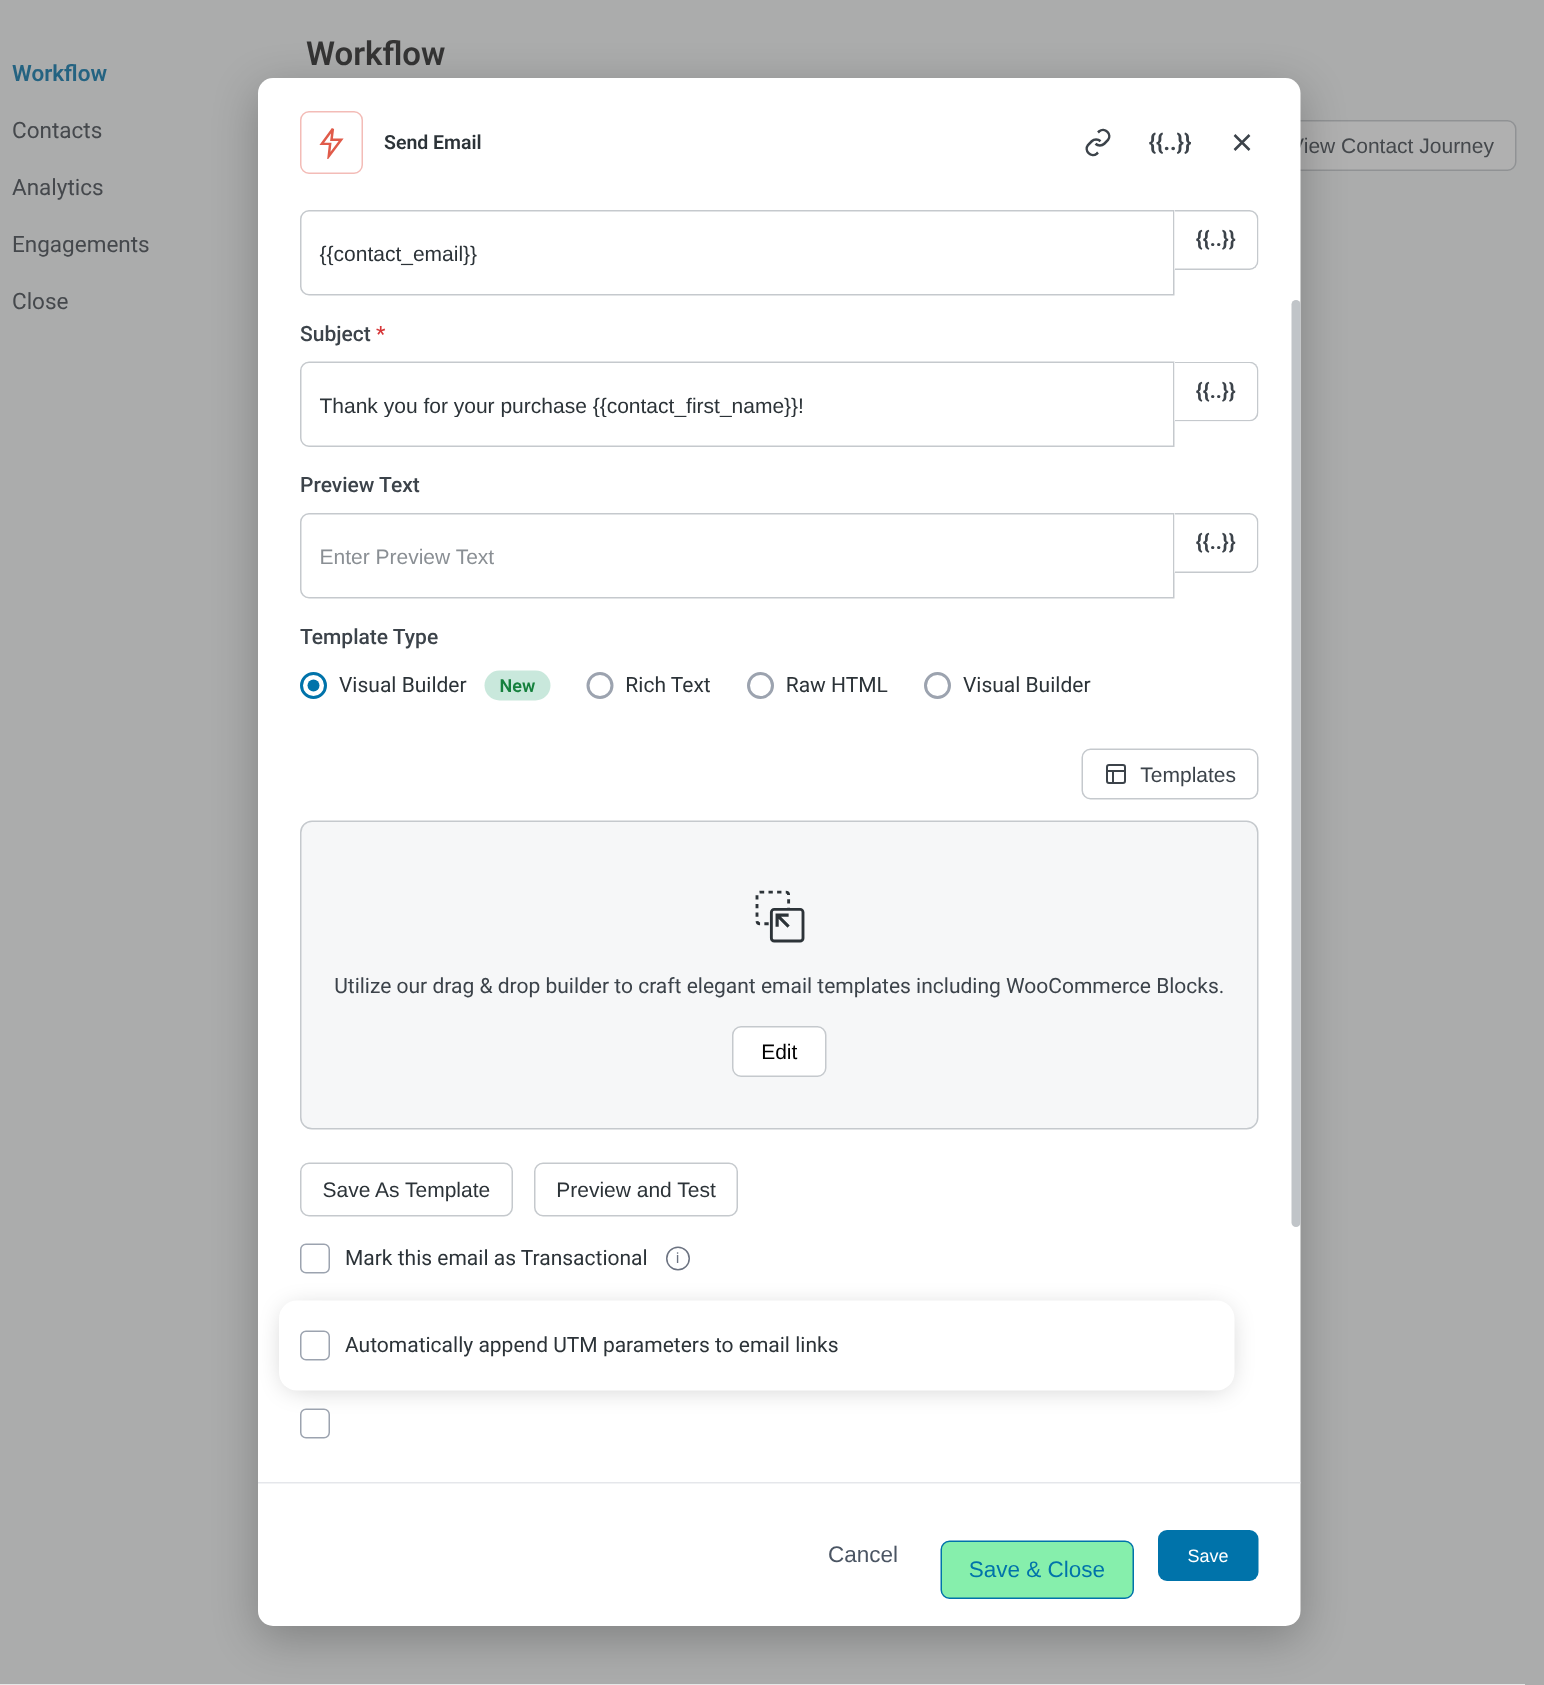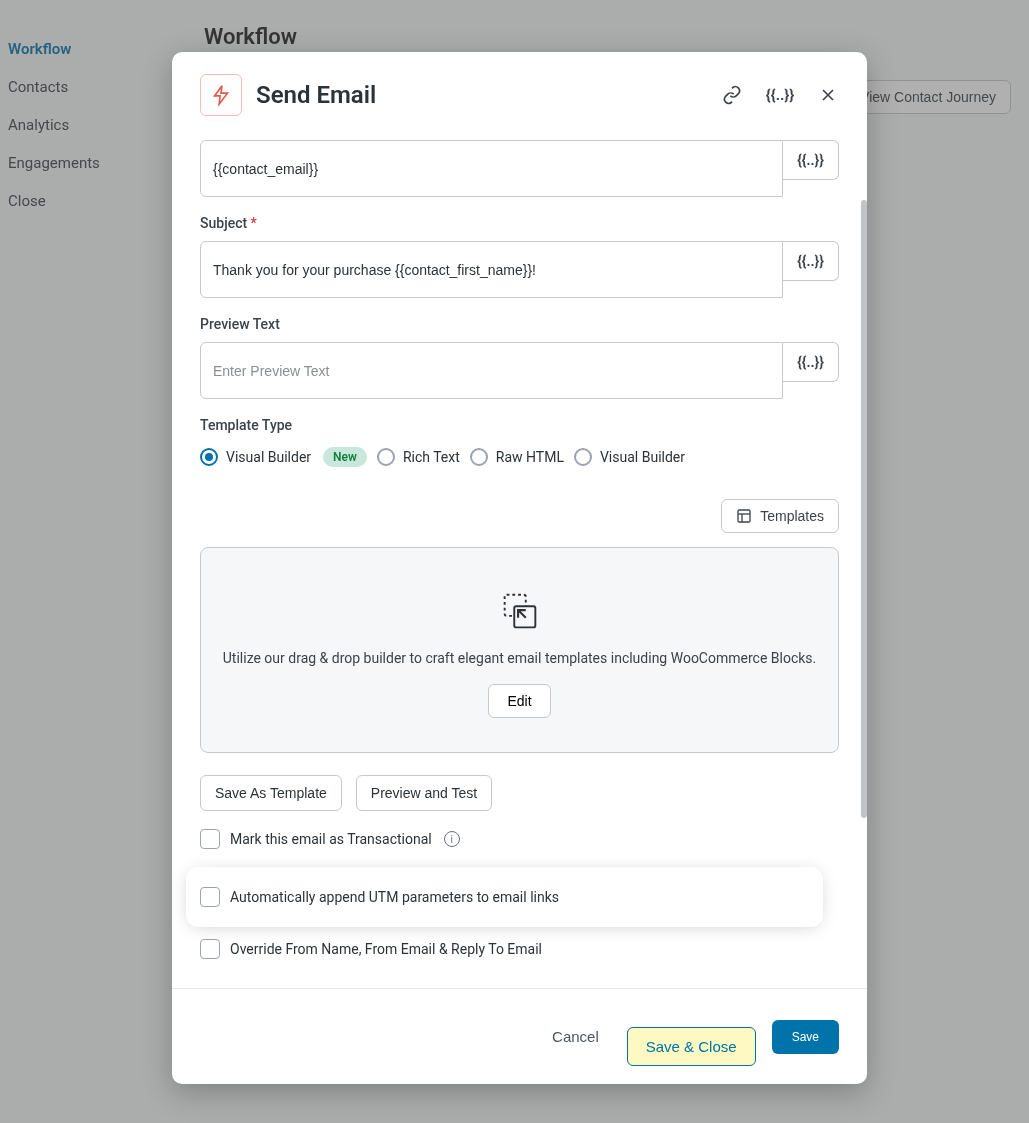--- a/index.html
+++ b/index.html
@@ -14,37 +14,37 @@
 .page-title { font-size: 22px; font-weight: 600; margin-bottom: 20px; color: #1e1e1e; }
 .journey-btn { position: absolute; top: 80px; right: 18px; background: #fff; border: 1px solid #c5c9cd; border-radius: 6px; padding: 8px 14px; font-size: 14px; color: #3c434a; }
 
 .overlay { position: absolute; inset: 0; background: rgba(80,80,80,0.45); }
 
 .modal { position: absolute; left: 172px; top: 52px; width: 695px; height: 1032px; background: #fff; border-radius: 10px; box-shadow: 0 8px 30px rgba(0,0,0,0.25); display: flex; flex-direction: column; }
 
 .modal-header { display: flex; align-items: center; padding: 22px 28px 12px 28px; gap: 14px; }
 .bolt-icon-wrap { width: 42px; height: 42px; border: 1px solid #f3bcb7; border-radius: 6px; display: flex; align-items: center; justify-content: center; background: #fff; }
 .bolt-icon-wrap svg { width: 22px; height: 22px; stroke: #e05b4a; fill: none; stroke-width: 1.8; }
-.modal-title { font-size: 24px; font-weight: 600; color: #2c3338; }
+.modal-title { font-size: 13px; font-weight: 600; color: #2c3338; }
 .header-actions { margin-left: auto; display: flex; align-items: center; gap: 26px; }
 .header-icon { width: 22px; height: 22px; display: flex; align-items: center; justify-content: center; cursor: pointer; color: #3c434a; }
 .header-icon svg { width: 20px; height: 20px; }
 .merge-tag-text { font-weight: 700; font-size: 15px; }
 
 .modal-body { padding: 12px 28px 20px 28px; flex: 1; overflow-y: auto; }
 
 .field-label { font-size: 14px; color: #3c434a; margin: 18px 0 10px 0; font-weight: 500; }
 .required { color: #d63638; }
 
 .input-row { display: flex; gap: 0; }
 .text-input { flex: 1; height: 57px; border: 1px solid #c5c9cd; border-radius: 6px 0 0 6px; padding: 0 12px; font-size: 14px; color: #2c3338; background: #fff; }
 .text-input::placeholder { color: #8a8f94; }
 .merge-btn { width: 56px; height: 40px; border: 1px solid #c5c9cd; border-left: none; border-radius: 0 6px 6px 0; background: #fff; display: flex; align-items: center; justify-content: center; font-weight: 700; font-size: 14px; color: #3c434a; cursor: pointer; }
 
-.radio-row { display: flex; gap: 10px; align-items: center; margin-top: 14px; flex-wrap: wrap; }
+.radio-row { display: flex; gap: 24px; align-items: center; margin-top: 14px; flex-wrap: wrap; }
 .radio-opt { display: flex; align-items: center; gap: 8px; cursor: pointer; }
 .radio-circle { width: 18px; height: 18px; border: 2px solid #9ca3af; border-radius: 50%; display: flex; align-items: center; justify-content: center; }
 .radio-circle.checked { border-color: #0073aa; }
 .radio-dot { width: 8px; height: 8px; border-radius: 50%; background: #0073aa; }
 .radio-label { font-size: 14px; color: #2c3338; }
 .badge-new { background: #c9e8dc; color: #15803d; font-size: 12px; font-weight: 600; padding: 3px 10px; border-radius: 12px; margin-left: 4px; }
 
 .templates-row { display: flex; justify-content: flex-end; margin-top: 32px; }
 .templates-btn { border: 1px solid #c5c9cd; background: #fff; border-radius: 6px; padding: 8px 14px; font-size: 14px; color: #3c434a; display: flex; align-items: center; gap: 8px; cursor: pointer; }
 
@@ -57,21 +57,21 @@
 .secondary-btn { border: 1px solid #c5c9cd; background: #fff; border-radius: 6px; padding: 9px 14px; font-size: 14px; color: #2c3338; cursor: pointer; font-weight: 500; }
 
 .checkbox-row { display: flex; align-items: center; gap: 10px; margin-top: 12px; padding: 6px 0; }
 .checkbox-row.highlight { background: #fff; border-radius: 8px; box-shadow: 0 0 0 4px #fff, 0 2px 18px rgba(0,0,0,0.22); padding: 16px 10px; margin-left: -10px; margin-right: 20px; margin-top: 16px; margin-bottom: 8px; }
 .checkbox { width: 20px; height: 20px; border: 1.5px solid #9ca3af; border-radius: 4px; background: #fff; cursor: pointer; flex-shrink: 0; }
 .checkbox-label { font-size: 14px; color: #2c3338; }
 .info-icon { width: 16px; height: 16px; border: 1.5px solid #6b7280; border-radius: 50%; display: flex; align-items: center; justify-content: center; font-size: 10px; color: #6b7280; margin-left: 2px; }
 
 .modal-footer { border-top: 1px solid #e5e7eb; padding: 18px 28px; display: flex; justify-content: flex-end; gap: 16px; align-items: center; }
 .cancel-btn { background: none; border: none; font-size: 15px; color: #4b5563; cursor: pointer; padding: 8px 12px; font-weight: 500; }
-.save-close-btn { border: 1.5px solid #0073aa; background: #fef9c3; color: #0073aa; border-radius: 6px; padding: 10px 18px; font-size: 15px; font-weight: 500; cursor: pointer; margin-top: 20px; }
+.save-close-btn { border: 1.5px solid #0073aa; background: #86efac; color: #0073aa; border-radius: 6px; padding: 10px 18px; font-size: 15px; font-weight: 500; cursor: pointer; margin-top: 20px; }
 .save-btn { border: none; background: #0073aa; color: #fff; border-radius: 6px; padding: 10px 20px; font-size: 12px; font-weight: 500; cursor: pointer; text-align: center; }
 
 .scrollbar-track { position: absolute; right: 0; top: 148px; width: 8px; height: 850px; }
 .scrollbar-thumb { position: absolute; right: 0; top: 0; width: 6px; height: 618px; background: #c0c4c8; border-radius: 3px; }
 </style>
 </head>
 <body>
 
 <div class="app">
   <div class="sidebar">
@@ -192,21 +192,20 @@
       <span class="info-icon">i</span>
     </div>
 
     <div class="checkbox-row highlight">
       <div class="checkbox"></div>
       <span class="checkbox-label">Automatically append UTM parameters to email links</span>
     </div>
 
     <div class="checkbox-row" style="margin-top:10px;">
       <div class="checkbox"></div>
-      <span class="checkbox-label">Override From Name, From Email &amp; Reply To Email</span>
     </div>
 
   </div>
 
   <div class="scrollbar-track">
     <div class="scrollbar-thumb"></div>
   </div>
 
   <div class="modal-footer">
     <button class="cancel-btn">Cancel</button>

